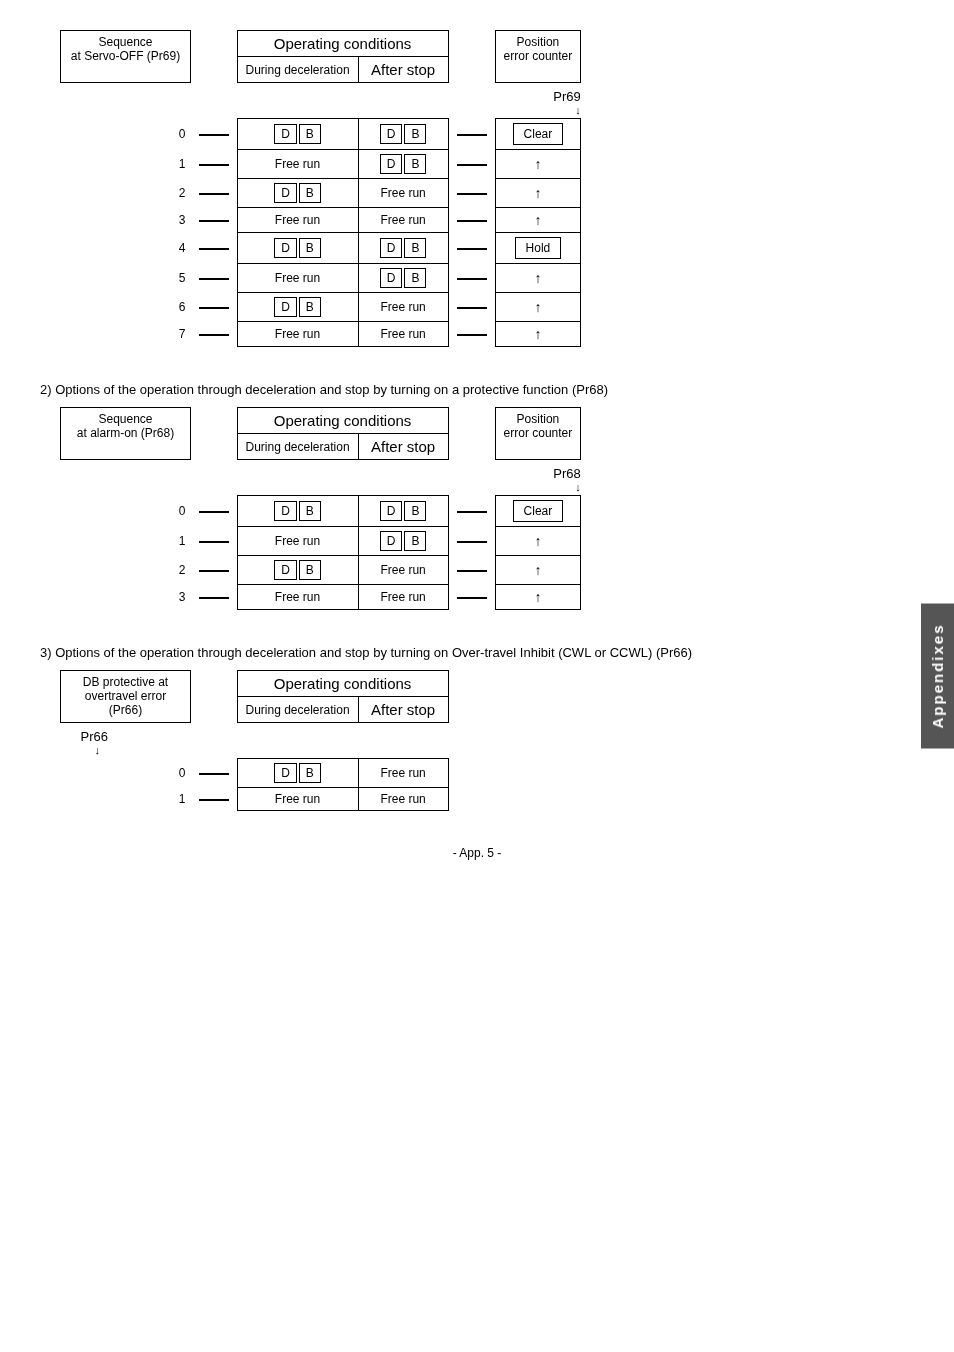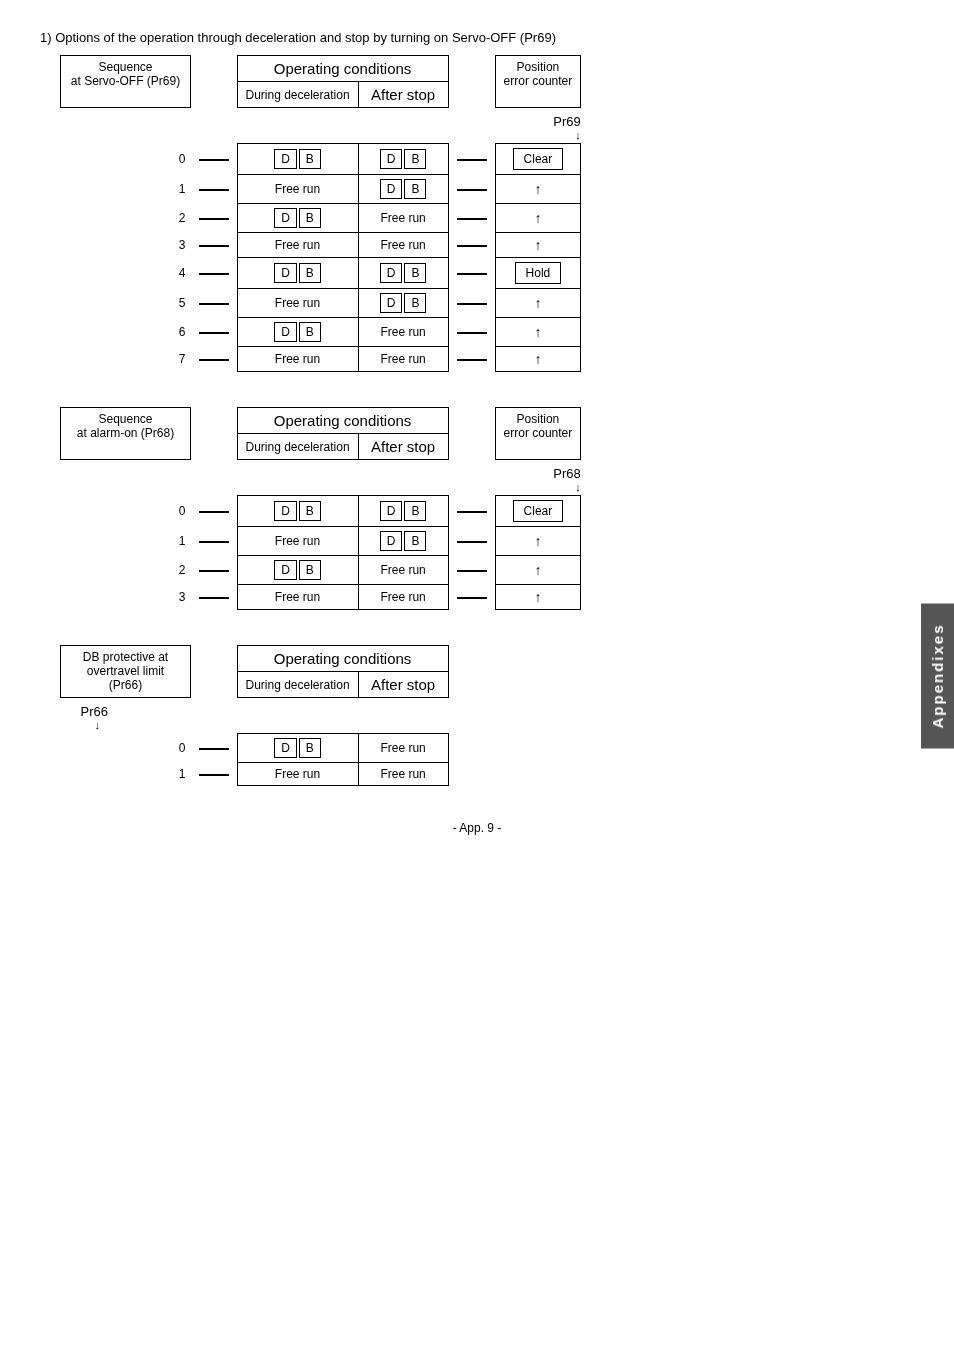--- a/index.html
+++ b/index.html
@@ -111,21 +111,20 @@
     }
   </style>
 </head>
 <body>
 
 <div class="appendix-tab">
   <span>Appendixes</span>
 </div>
 
 <div class="diagram-wrap">
-  <p class="section-header">1)  Options of the operation through deceleration and stop by turning on Servo-OFF (Pr69)</p>
 
   <table class="main-diagram">
     <thead>
       <tr>
         <th class="td-seq" rowspan="2" style="vertical-align:top; font-size:12px; font-weight:normal; min-width:130px; border-right:1px solid #000;">
           <span>Sequence</span><br>
           <span>at Servo-OFF (Pr69)</span>
         </th>
         <td class="no-border-cell" style="border:none;min-width:30px;" rowspan="2"></td>
         <th colspan="2" class="th-large" style="border-bottom:none; font-size:15px; font-weight:normal; padding: 4px 20px;">
@@ -253,20 +252,21 @@
         <td>Free run</td>
         <td>Free run</td>
         <td class="no-border-cell" style="border:none;"><span style="display:inline-block;width:30px;height:1.5px;background:#000;vertical-align:middle;"></span></td>
         <td><span class="up-arrow">↑</span></td>
       </tr>
     </tbody>
   </table>
 </div>
 
 <div class="diagram-wrap">
+  <p class="section-header">2)  Options of the operation through deceleration and stop by turning on a protective function (Pr68)</p>
 
   <table class="main-diagram">
     <thead>
       <tr>
         <th class="td-seq" rowspan="2" style="vertical-align:top; font-size:12px; font-weight:normal; min-width:130px; border-right:1px solid #000;">
           <span>Sequence</span><br>
           <span>at alarm-on (Pr68)</span>
         </th>
         <td class="no-border-cell" style="border:none;min-width:30px;" rowspan="2"></td>
         <th colspan="2" class="th-large" style="border-bottom:none; font-size:15px; font-weight:normal; padding: 4px 20px;">
@@ -340,27 +340,28 @@
         <td>Free run</td>
         <td>Free run</td>
         <td class="no-border-cell" style="border:none;"><span style="display:inline-block;width:30px;height:1.5px;background:#000;vertical-align:middle;"></span></td>
         <td><span class="up-arrow">↑</span></td>
       </tr>
     </tbody>
   </table>
 </div>
 
 <div class="diagram-wrap">
+  <p class="section-header">3)  Options of the operation through deceleration and stop by turning on Over-travel Inhibit (CWL or CCWL) (Pr66)</p>
 
   <table class="main-diagram">
     <thead>
       <tr>
         <th class="td-seq" rowspan="2" style="vertical-align:top; font-size:12px; font-weight:normal; min-width:130px; border-right:1px solid #000;">
           <span>DB protective at</span><br>
-          <span>overtravel limit (Pr66)</span>
+          <span>overtravel error (Pr66)</span>
         </th>
         <td class="no-border-cell" style="border:none;min-width:30px;" rowspan="2"></td>
         <th colspan="2" class="th-large" style="border-bottom:none; font-size:15px; font-weight:normal; padding: 4px 20px;">
           <span>Operating conditions</span>
         </th>
       </tr>
       <tr>
         <th class="th-small"><span>During deceleration</span></th>
         <th class="th-small" style="font-size:15px; font-weight:normal;"><span>After stop</span></th>
       </tr>
@@ -387,14 +388,14 @@
         <td class="no-border-cell" style="border-left:1px solid #000; border-top:none; border-bottom:1px solid #000; border-right:none; text-align:right; padding-right:5px;">1</td>
         <td class="no-border-cell" style="border:none;"><span style="display:inline-block;width:30px;height:1.5px;background:#000;vertical-align:middle;"></span></td>
         <td>Free run</td>
         <td>Free run</td>
       </tr>
     </tbody>
   </table>
 </div>
 
 <div class="page-footer">
-  <span>- App. 9 -</span>
+  <span>- App. 5 -</span>
 </div>
 
 </body></html>

